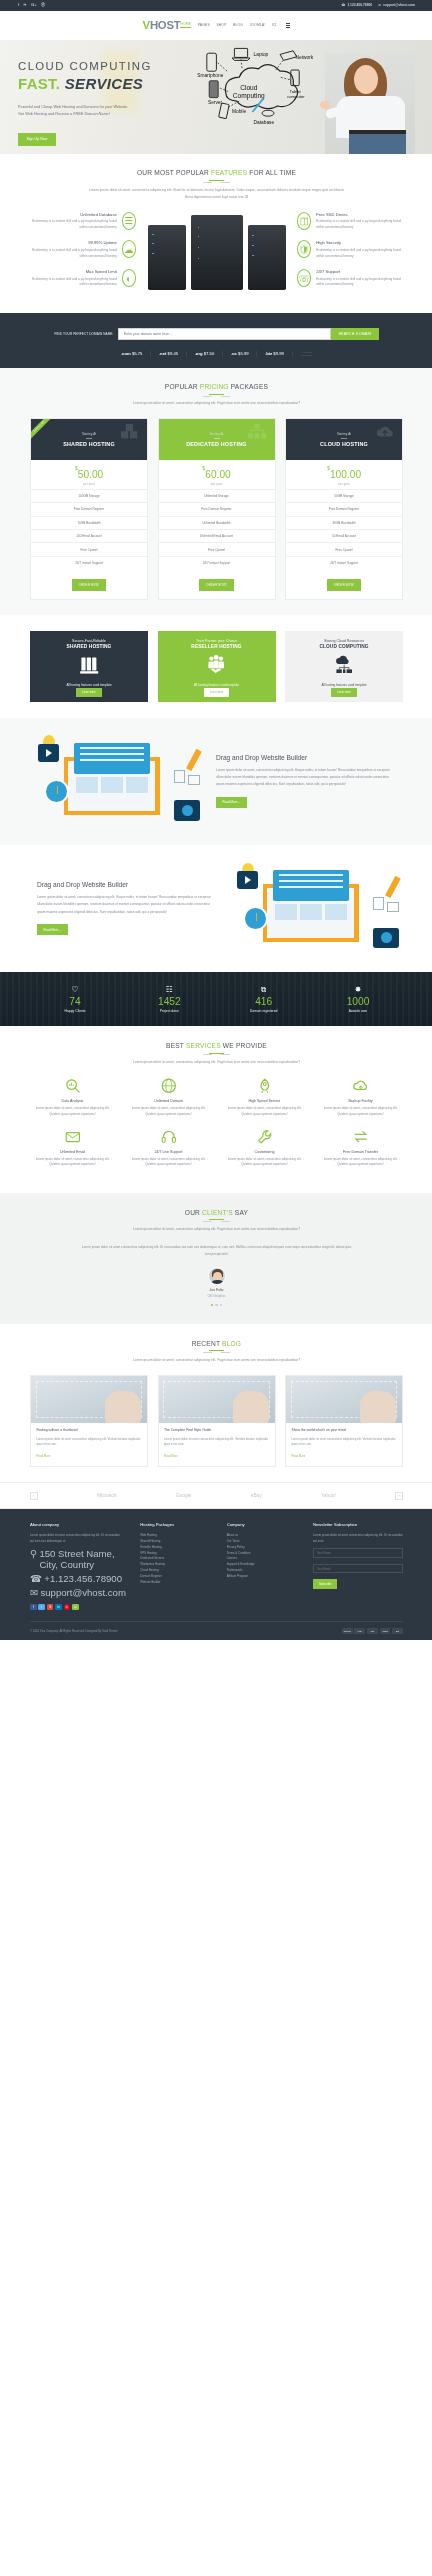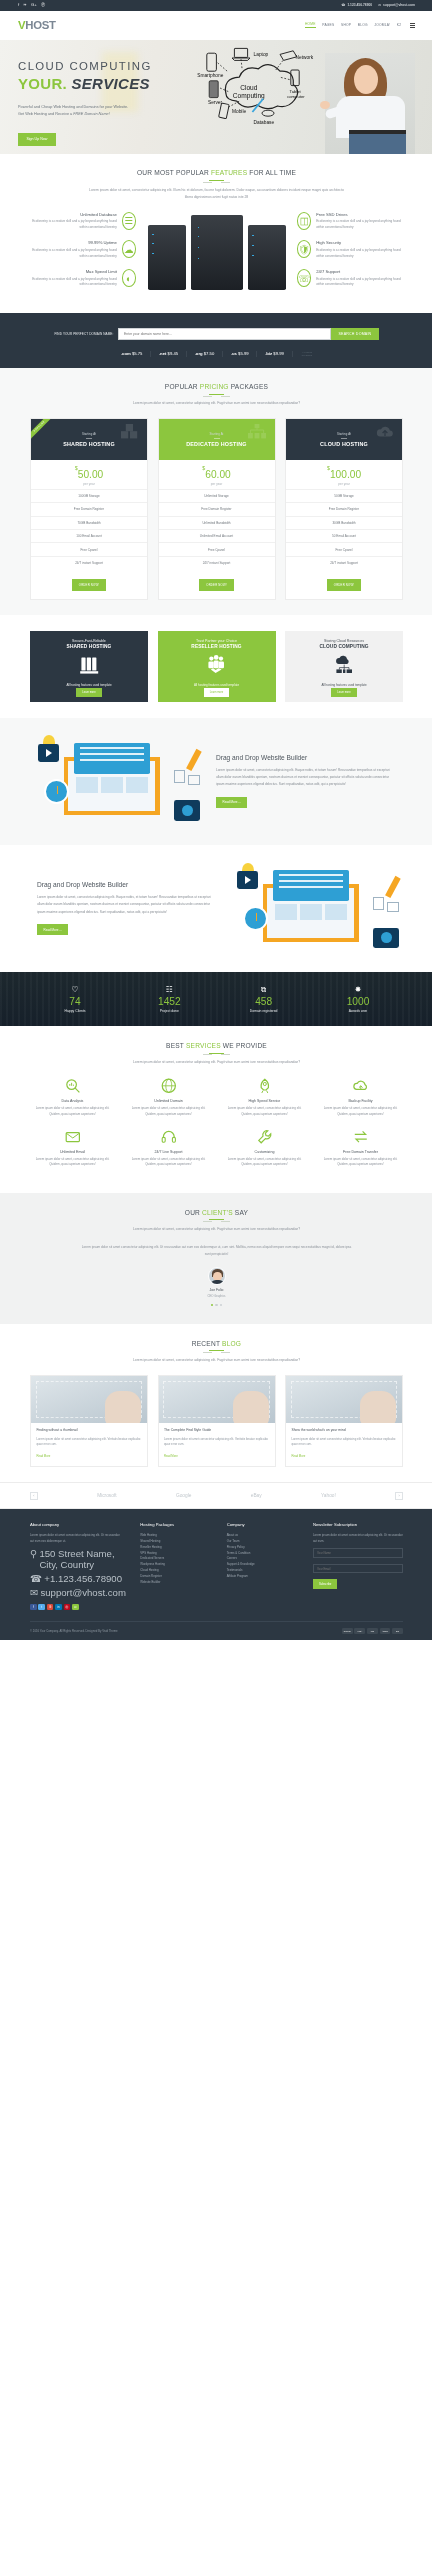--- a/index.html
+++ b/index.html
@@ -15,21 +15,21 @@
   
   .topbar { background:#2c3742; height:10.8px; display:flex; align-items:center; }
   .topbar .wrap { display:flex; align-items:center; justify-content:space-between; width:397px;}
   .social { display:flex; gap:4.2px; align-items:center; }
   .social span { color:#fff; font-size:4.2px; line-height:1; opacity:.9; }
   .topinfo { display:flex; gap:6px; align-items:center; color:#c9ced3; font-size:3.3px; }
   .topinfo span { display:flex; gap:1.2px; align-items:center;}
 
   
   .header { background:#fff; height:29px; display:flex; align-items:center; }
-  .header .wrap { width:397px; display:flex; align-items:center; justify-content:space-between; }
+  .header .wrap { width:397px; display:flex; align-items:center; justify-content:center; }
   .logo { font-size:11.4px; font-weight:bold; letter-spacing:-0.3px; color:#7b8794; }
   .logo .v { color:#8cc63e; }
   nav { display:flex; align-items:center; gap:6.6px; }
   nav a { font-size:3.3px; color:#6b7480; text-decoration:none; letter-spacing:0.2px; }
   nav a.active { color:#8cc63e; border-bottom:0.6px solid #8cc63e; padding-bottom:1.2px;}
   .burger { display:flex; flex-direction:column; gap:0.9px; margin-left:2.4px;}
   .burger i { display:block; width:4.8px; height:0.8px; background:#444; }
 
   
   .hero {
@@ -287,21 +287,21 @@
           <i></i>
         </span>
     </nav>
   </div>
 </div>
 
 <div class="hero">
   <div class="hero-inner">
     <h1>CLOUD COMPUTING</h1>
     <h2>
-      <span class="g">YOUR.</span>
+      <span class="g">FAST.</span>
       <span class="s">SERVICES</span>
     </h2>
     <p>
       <span>Powerful and Cheap Web Hosting and Domains for your Website.</span><br>
       <span>Get Web Hosting and Receive a </span><i>FREE Domain Name!</i>
     </p>
     <a class="btn-green" href="#">Sign Up Now</a>
 
     <div class="cloud-art">
       <svg viewBox="0 0 220 160">
@@ -684,21 +684,21 @@
         <div class="num">74</div>
         <div class="lab">Happy Clients</div>
       </div>
       <div class="cnt">
         <div class="ico">☷</div>
         <div class="num">1452</div>
         <div class="lab">Project done</div>
       </div>
       <div class="cnt">
         <div class="ico">⧉</div>
-        <div class="num">458</div>
+        <div class="num">416</div>
         <div class="lab">Domain registered</div>
       </div>
       <div class="cnt">
         <div class="ico">✸</div>
         <div class="num">1000</div>
         <div class="lab">Awards won</div>
       </div>
     </div>
   </div>
 </div>

